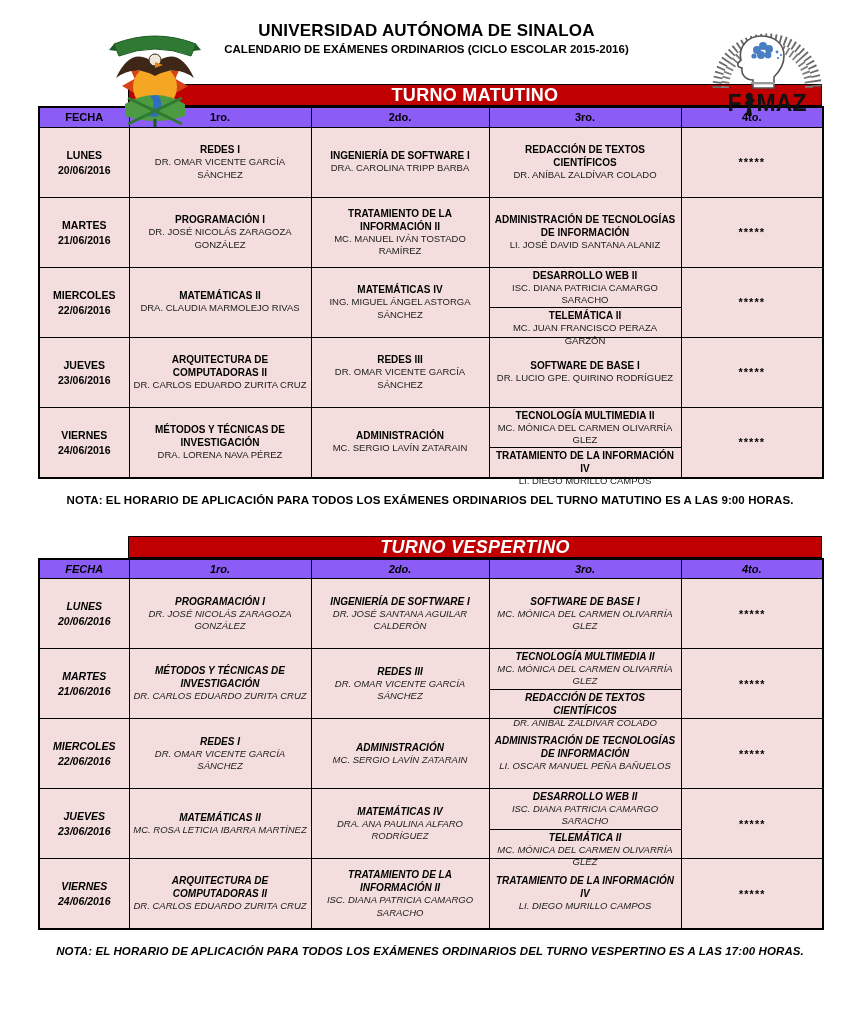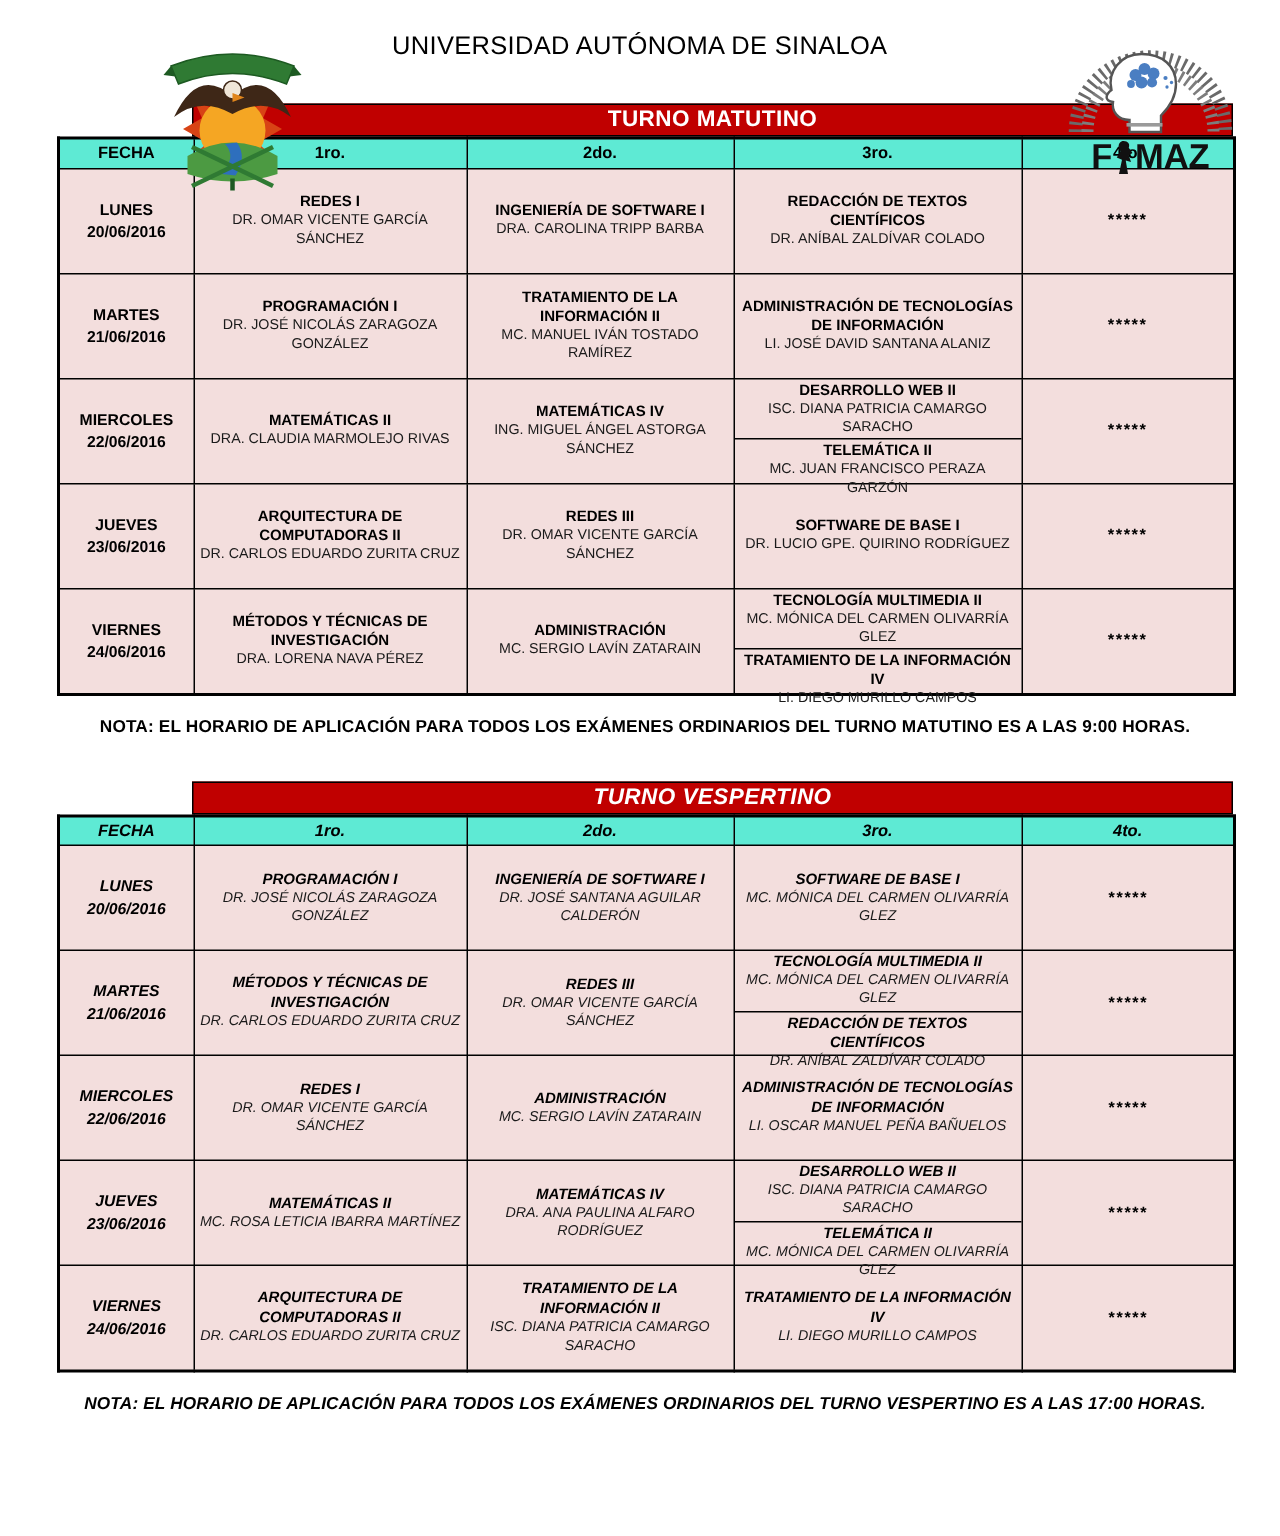--- a/index.html
+++ b/index.html
@@ -2,44 +2,44 @@
 <html><head>
 <meta charset="utf-8">
 <style>
   * { box-sizing: border-box; }
   html,body { margin:0; padding:0; background:#fff; }
   body { font-family:"Liberation Sans", sans-serif; color:#000; }
   .page { position:relative; width:853px; height:1024px; background:#fff; overflow:hidden; }
 
   
   .doc-header { padding-top:20px; text-align:center; line-height:1.3; }
-  .t1 { font-size:17px; font-weight:normal; letter-spacing:.2px; }
+  .t1 { font-size:17px; font-weight:bold; letter-spacing:.2px; }
   .t2 { font-size:15px; font-weight:bold; font-style:italic; }
   .t3 { font-size:13px; font-weight:bold; font-style:italic; }
   .t4 { font-size:11.5px; font-weight:bold; }
   .t5 { font-size:11.5px; font-weight:bold; }
 
   .logo-left { position:absolute; left:100px; top:24px; width:110px; height:105px; }
   .logo-right { position:absolute; left:701px; top:22px; width:132px; height:98px; text-align:center; }
   .fimaz-text { display:flex; align-items:flex-end; justify-content:center; gap:1px;
                 font-weight:bold; font-size:23px; line-height:1; color:#111; margin-top:-4px;
                 font-family:"Liberation Sans", sans-serif; }
 
   
   #tables-root { margin-left:38px; width:784px; }
   .table-section { margin-top:27px; }
   .table-section + .table-section { margin-top:30px;font-style:italic; }
 
   .band { margin-left:90px; width:694px; height:22px; background:#C00000;
-          border:1px solid #000; color:#fff; font-weight:bold; font-size:15px;
+          border:1px solid #000; color:#fff; font-weight:bold; font-size:18px;
           text-align:center; line-height:20px; letter-spacing:.3px; }
 
   table.sched { border-collapse:collapse; table-layout:fixed; width:784px; border:2px solid #000; }
   table.sched th, table.sched td { border:1px solid #000; padding:0; }
-  table.sched th { height:20px; font-size:11px; font-weight:bold; background:#5eead4; text-align:center; }
+  table.sched th { height:20px; font-size:11px; font-weight:bold; background:#8b5cf6; text-align:center; }
   table.sched td { height:69px; background:#F3DEDD; text-align:center; vertical-align:middle; }
 
   .day-cell .day  { font-weight:bold; font-size:10.5px; margin-bottom:3px; }
   .day-cell .date { font-weight:bold; font-size:10.5px; }
 
   .cell-inner { display:flex; flex-direction:column; height:69px; }
   .entry { flex:1; display:flex; flex-direction:column; justify-content:center; padding:1px 3px; }
   .entry + .entry { border-top:1px solid #000; }
   .subject { font-weight:bold; font-size:10px; line-height:1.3; }
   .teacher { font-size:9.5px; line-height:1.3; color:#1a1a1a; }
@@ -99,20 +99,21 @@
       <span>F</span>
       <svg width="13" height="22" viewBox="0 0 13 22">
         <path d="M6 0 C9 0 10.5 2 9.5 4.5 L12 8 L9.5 9.5 L11 14 L7.5 13 L9 22 L3 22 L5 12.5 L1.5 11 L4 7 L2.8 4 C2.6 1.6 4 0 6 0 Z" fill="#111"></path>
       </svg>
       <span>MAZ</span>
     </div>
   </div>
 
   <div class="doc-header">
     <div class="t1">UNIVERSIDAD AUTÓNOMA DE SINALOA</div>
+    <div class="t4">CALENDARIO DE EXÁMENES ORDINARIOS (CICLO ESCOLAR 2015-2016)</div>
   </div>
 
   <div id="tables-root">
       <section class="table-section">
         <div class="band">TURNO MATUTINO</div>
         <table class="sched">
           <colgroup>
             <col style="width: 90px;">
             <col style="width: 182px;">
             <col style="width: 178px;">

